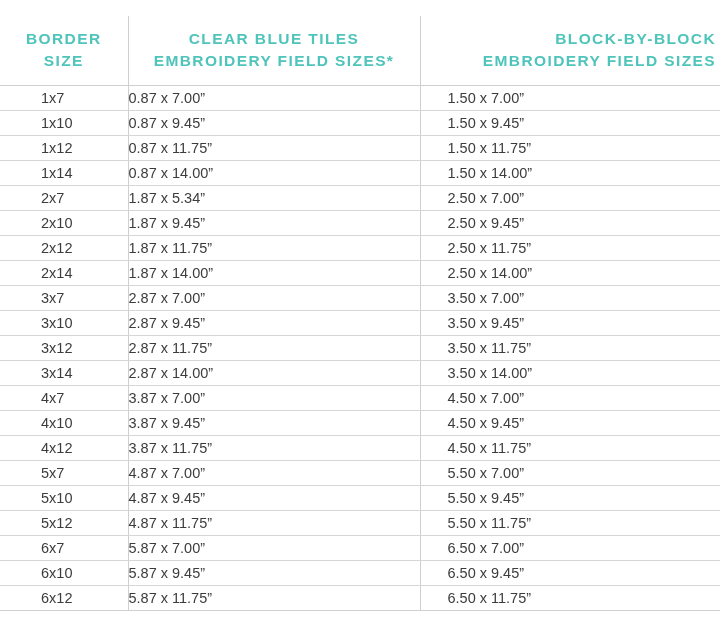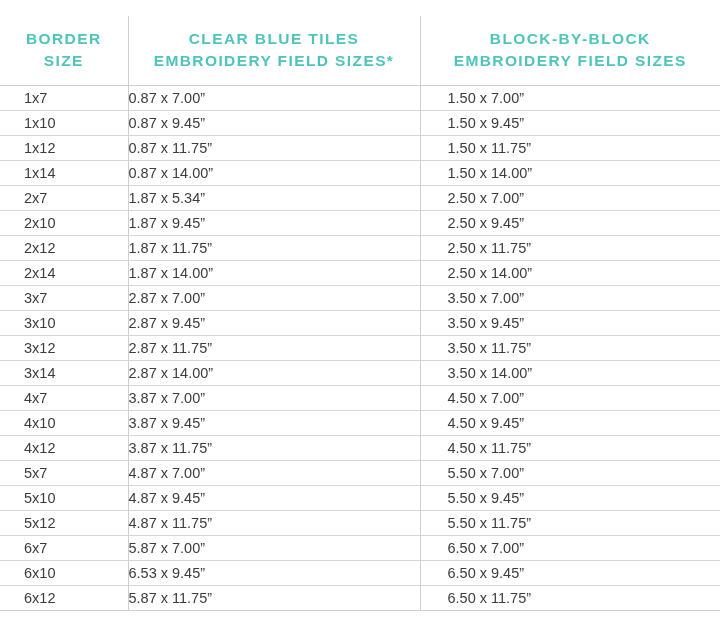--- a/index.html
+++ b/index.html
@@ -35,36 +35,36 @@
     font-weight: bold;
     font-size: 15.5px;
     letter-spacing: 1.4px;
     text-align: center;
     vertical-align: middle;
     padding: 12px 4px 13px 4px;
     line-height: 1.42;
     border-bottom: 1px solid #cfcfcf;
     border-right: 1px solid #cfcfcf;
   }
-  thead th.last { border-right: none; }
+  thead th.last { border-right: none; text-align: right; }
   thead th .hl { display: block; white-space: nowrap; }
 
   tbody td {
     font-size: 14.5px;
     padding: 2.5px 0 2.5px 0;
     border-bottom: 1px solid #d6d6d6;
     border-right: 1px solid #cfcfcf;
     height: 19px;
     line-height: 1.3;
     color: #3c3c3c;
   }
   tbody td.last { border-right: none; padding-left: 27px; }
   tbody td.col-border {
     text-align: left;
-    padding-left: 24px;
+    padding-left: 41px;
   }
   tbody td.col-mid,
   tbody td.col-right {
   }
   tbody tr:last-child td { border-bottom: 1px solid #cfcfcf; }
 </style>
 </head>
 <body>
 
 <div class="sheet">
@@ -181,21 +181,21 @@
           <td class="col-mid">4.87 x 11.75”</td>
           <td class="col-right last">5.50 x 11.75”</td>
         </tr>
         <tr>
           <td class="col-border">6x7</td>
           <td class="col-mid">5.87 x 7.00”</td>
           <td class="col-right last">6.50 x 7.00”</td>
         </tr>
         <tr>
           <td class="col-border">6x10</td>
-          <td class="col-mid">6.53 x 9.45”</td>
+          <td class="col-mid">5.87 x 9.45”</td>
           <td class="col-right last">6.50 x 9.45”</td>
         </tr>
         <tr>
           <td class="col-border">6x12</td>
           <td class="col-mid">5.87 x 11.75”</td>
           <td class="col-right last">6.50 x 11.75”</td>
         </tr>
       </tbody>
   </table>
 

